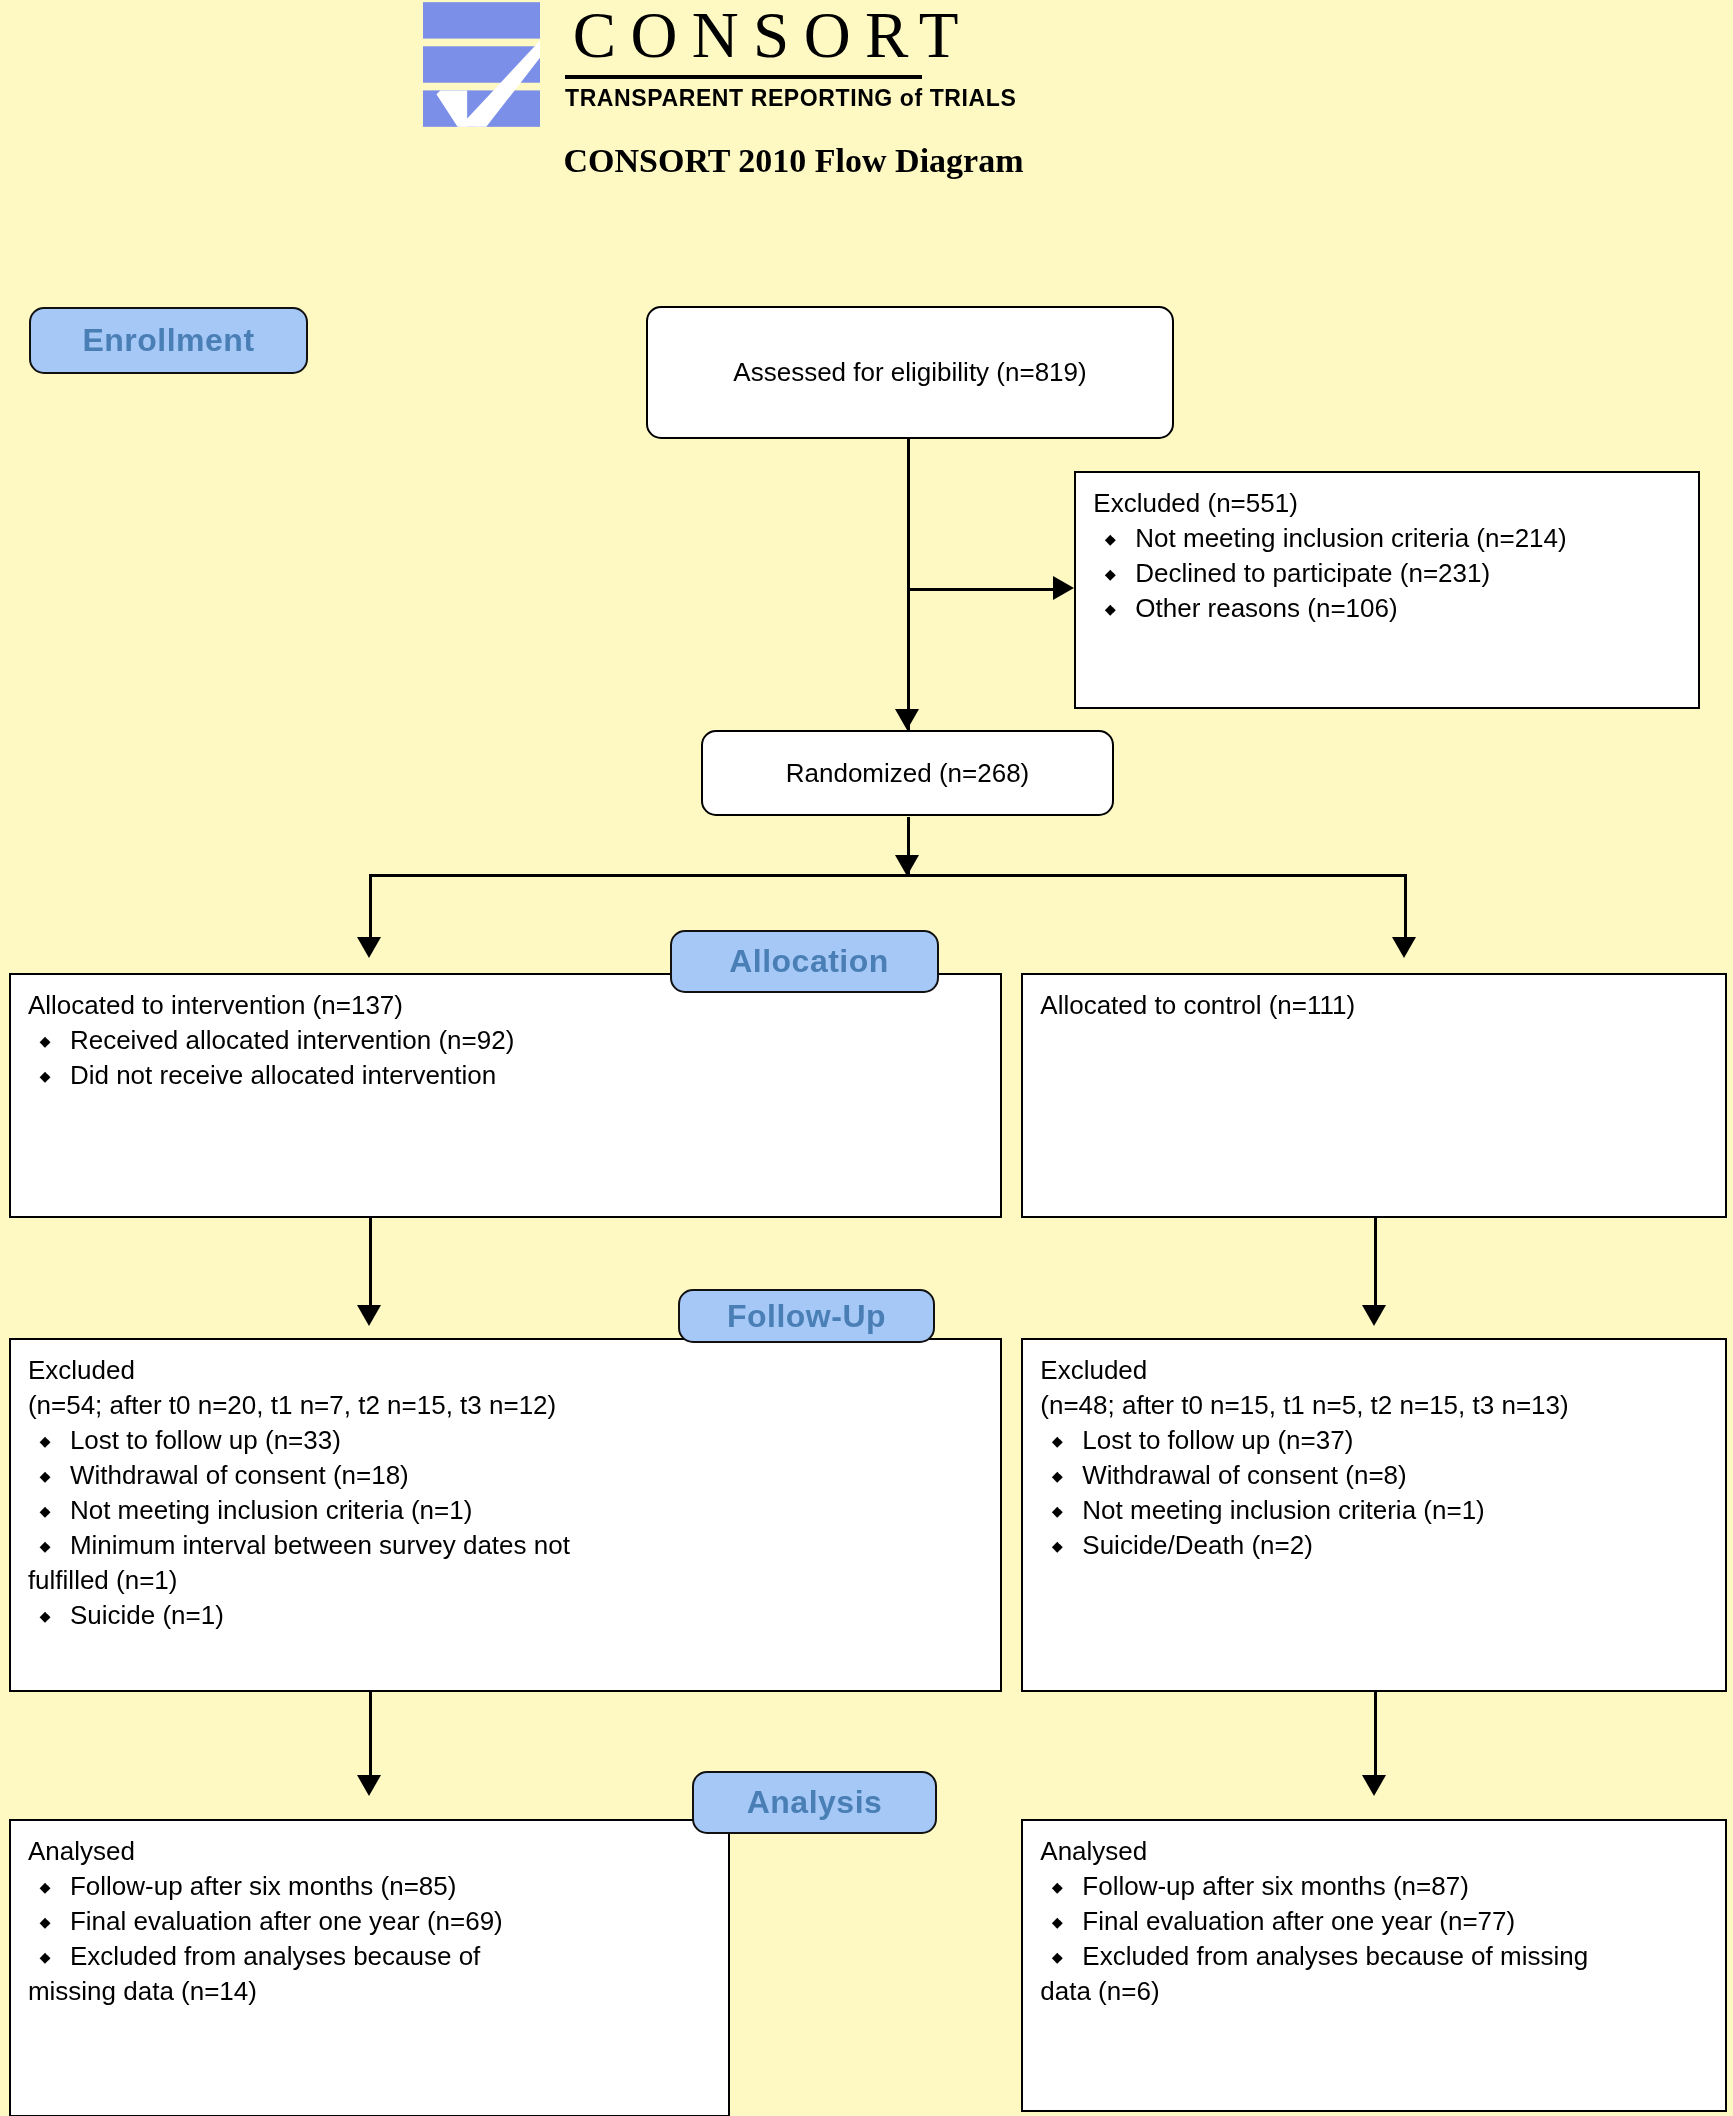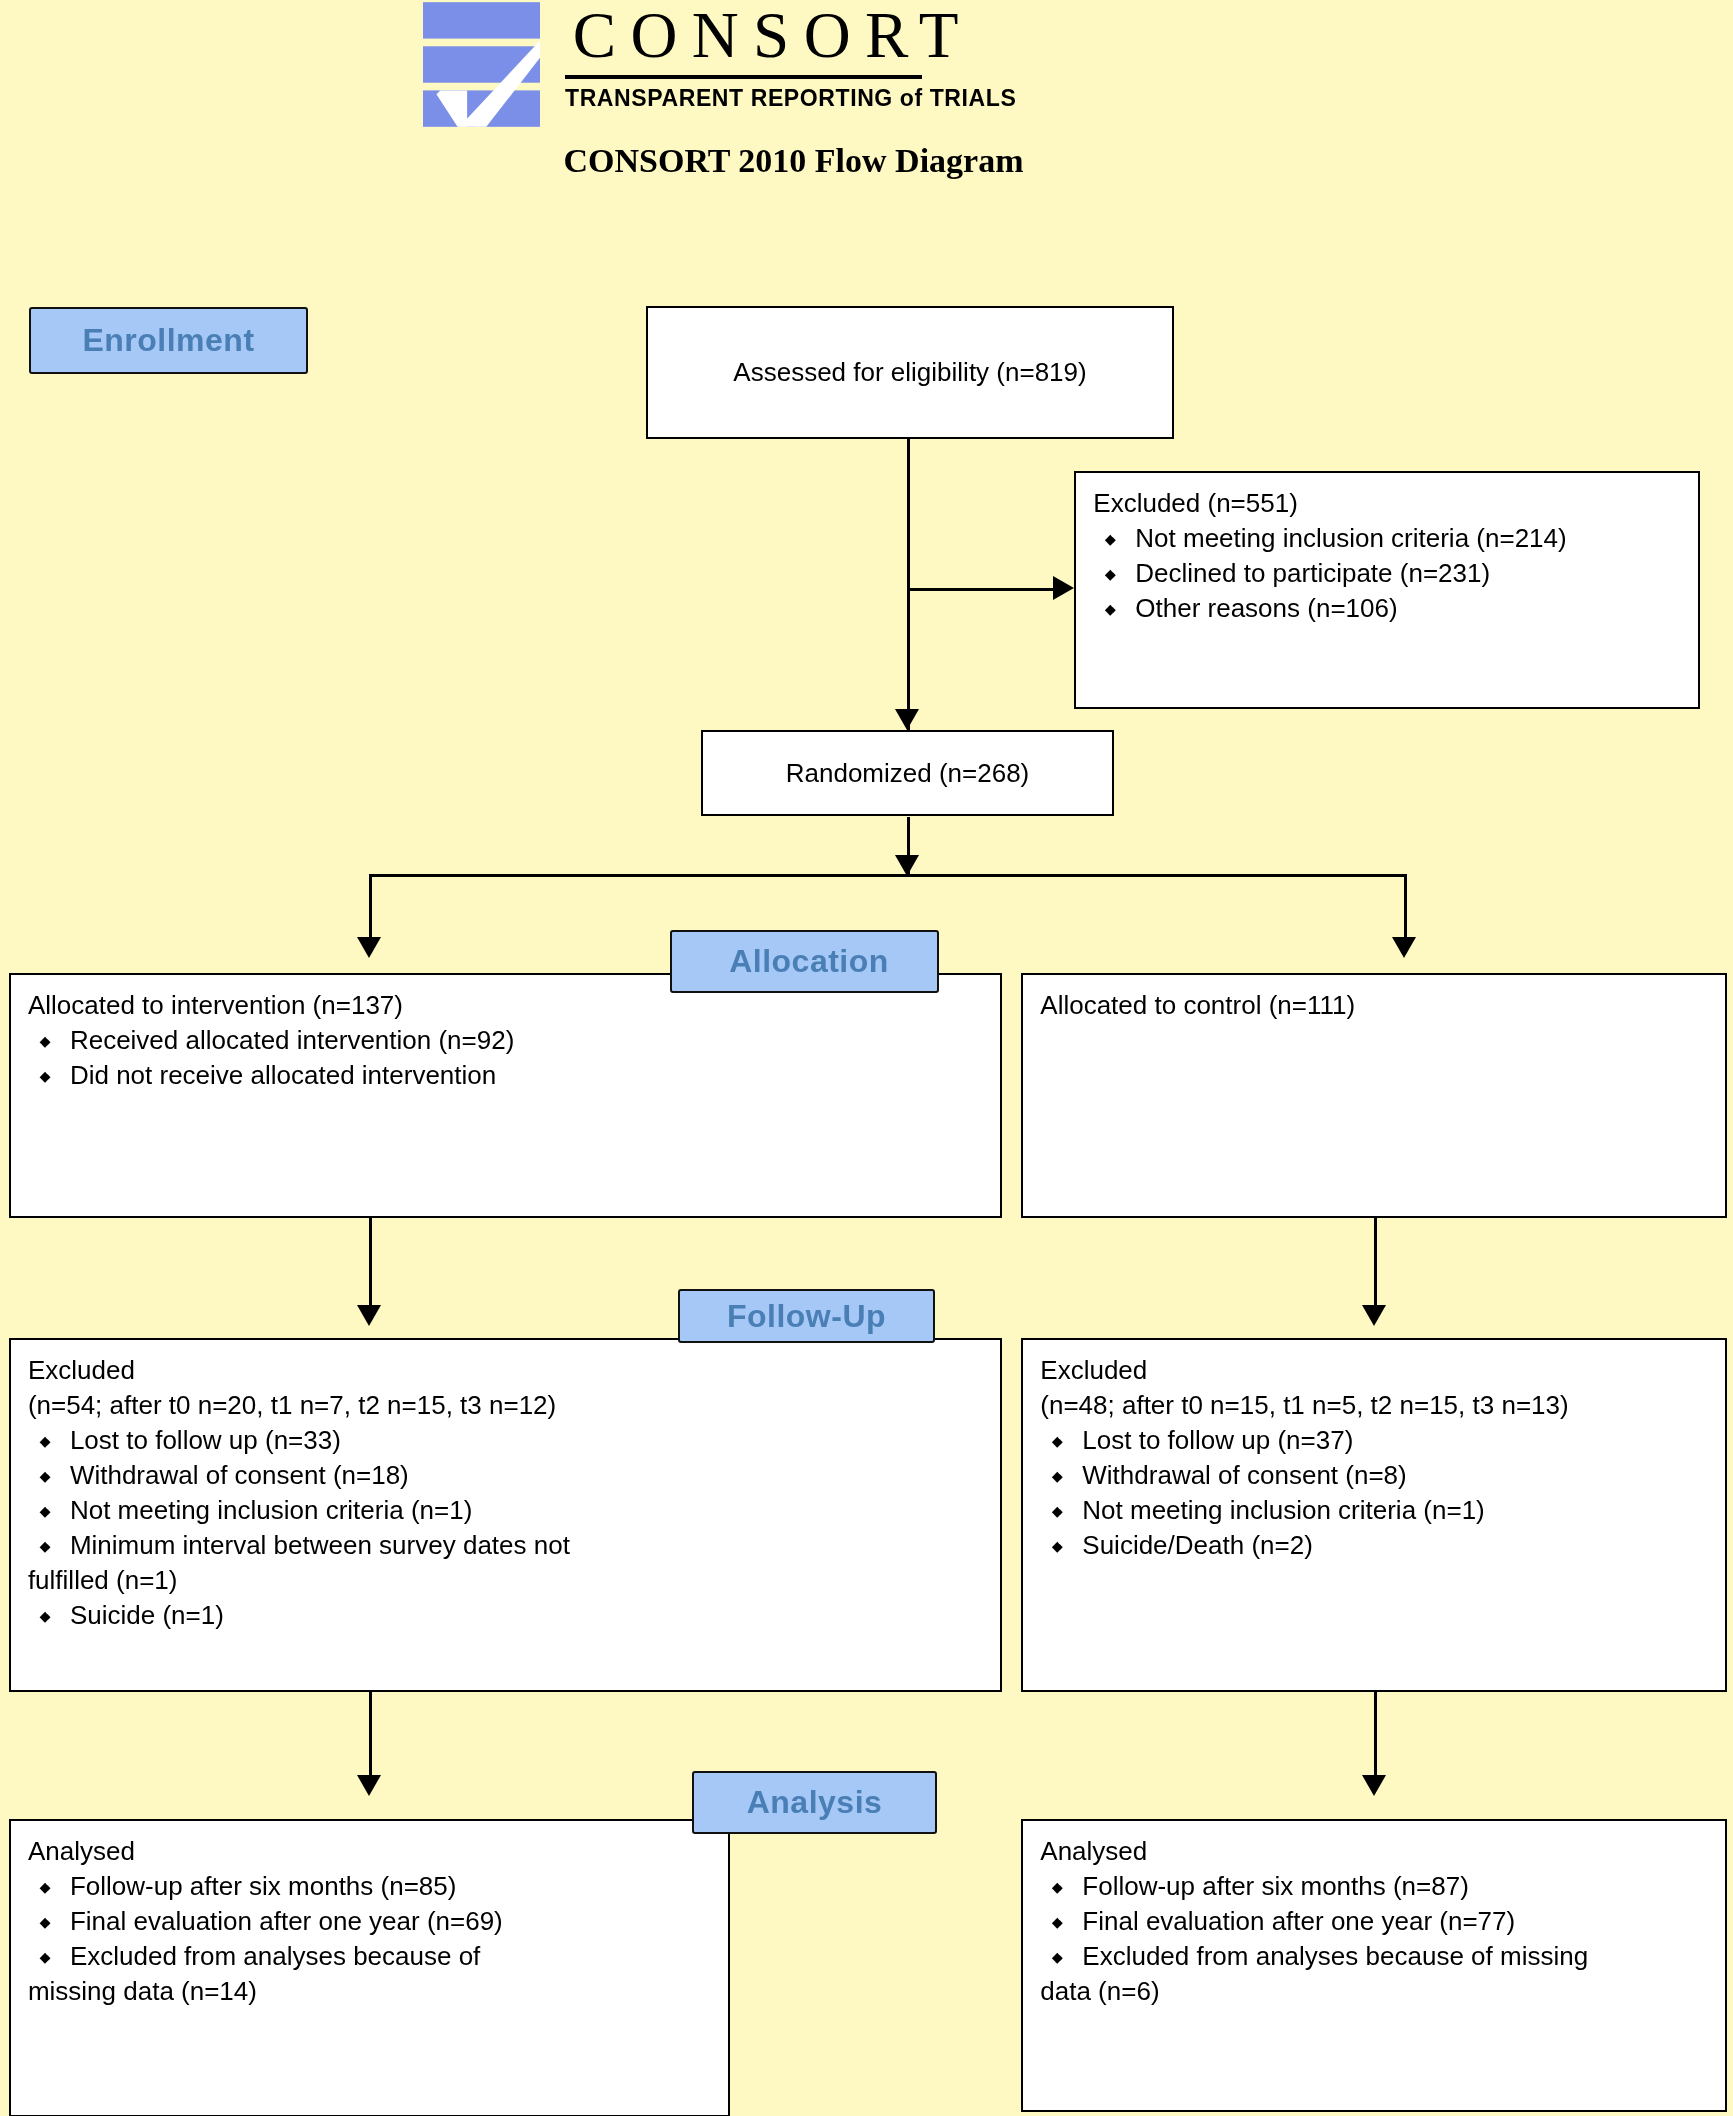--- a/index.html
+++ b/index.html
@@ -93,20 +93,21 @@
   }
   .fbox .btitle {
     display: block;
     white-space: pre-line;
   }
   .fbox.center {
     display: flex;
     align-items: center;
     justify-content: center;
     text-align: center;
+    border-radius: 15px;
   }
   .fbox .pad {
     padding: 13.4px 17.3px 0 17.3px;
   }
   ul.bullets {
     list-style: none;
     margin: 0;
     padding: 0;
   }
   ul.bullets li {
@@ -127,21 +128,21 @@
   ul.bullets li .cont {
     display: block;
     margin-left: -42px;
   }
 
   
   .stage {
     position: absolute;
     box-sizing: border-box;
     border: 2.9px solid #111111;
-    border-radius: 3px;
+    border-radius: 15px;
     background: #a6c8f7;
     color: #4a7fb5;
     font-weight: 700;
     font-size: 32px;
     letter-spacing: 0.5px;
     display: flex;
     align-items: center;
     justify-content: center;
     z-index: 5;
   }

